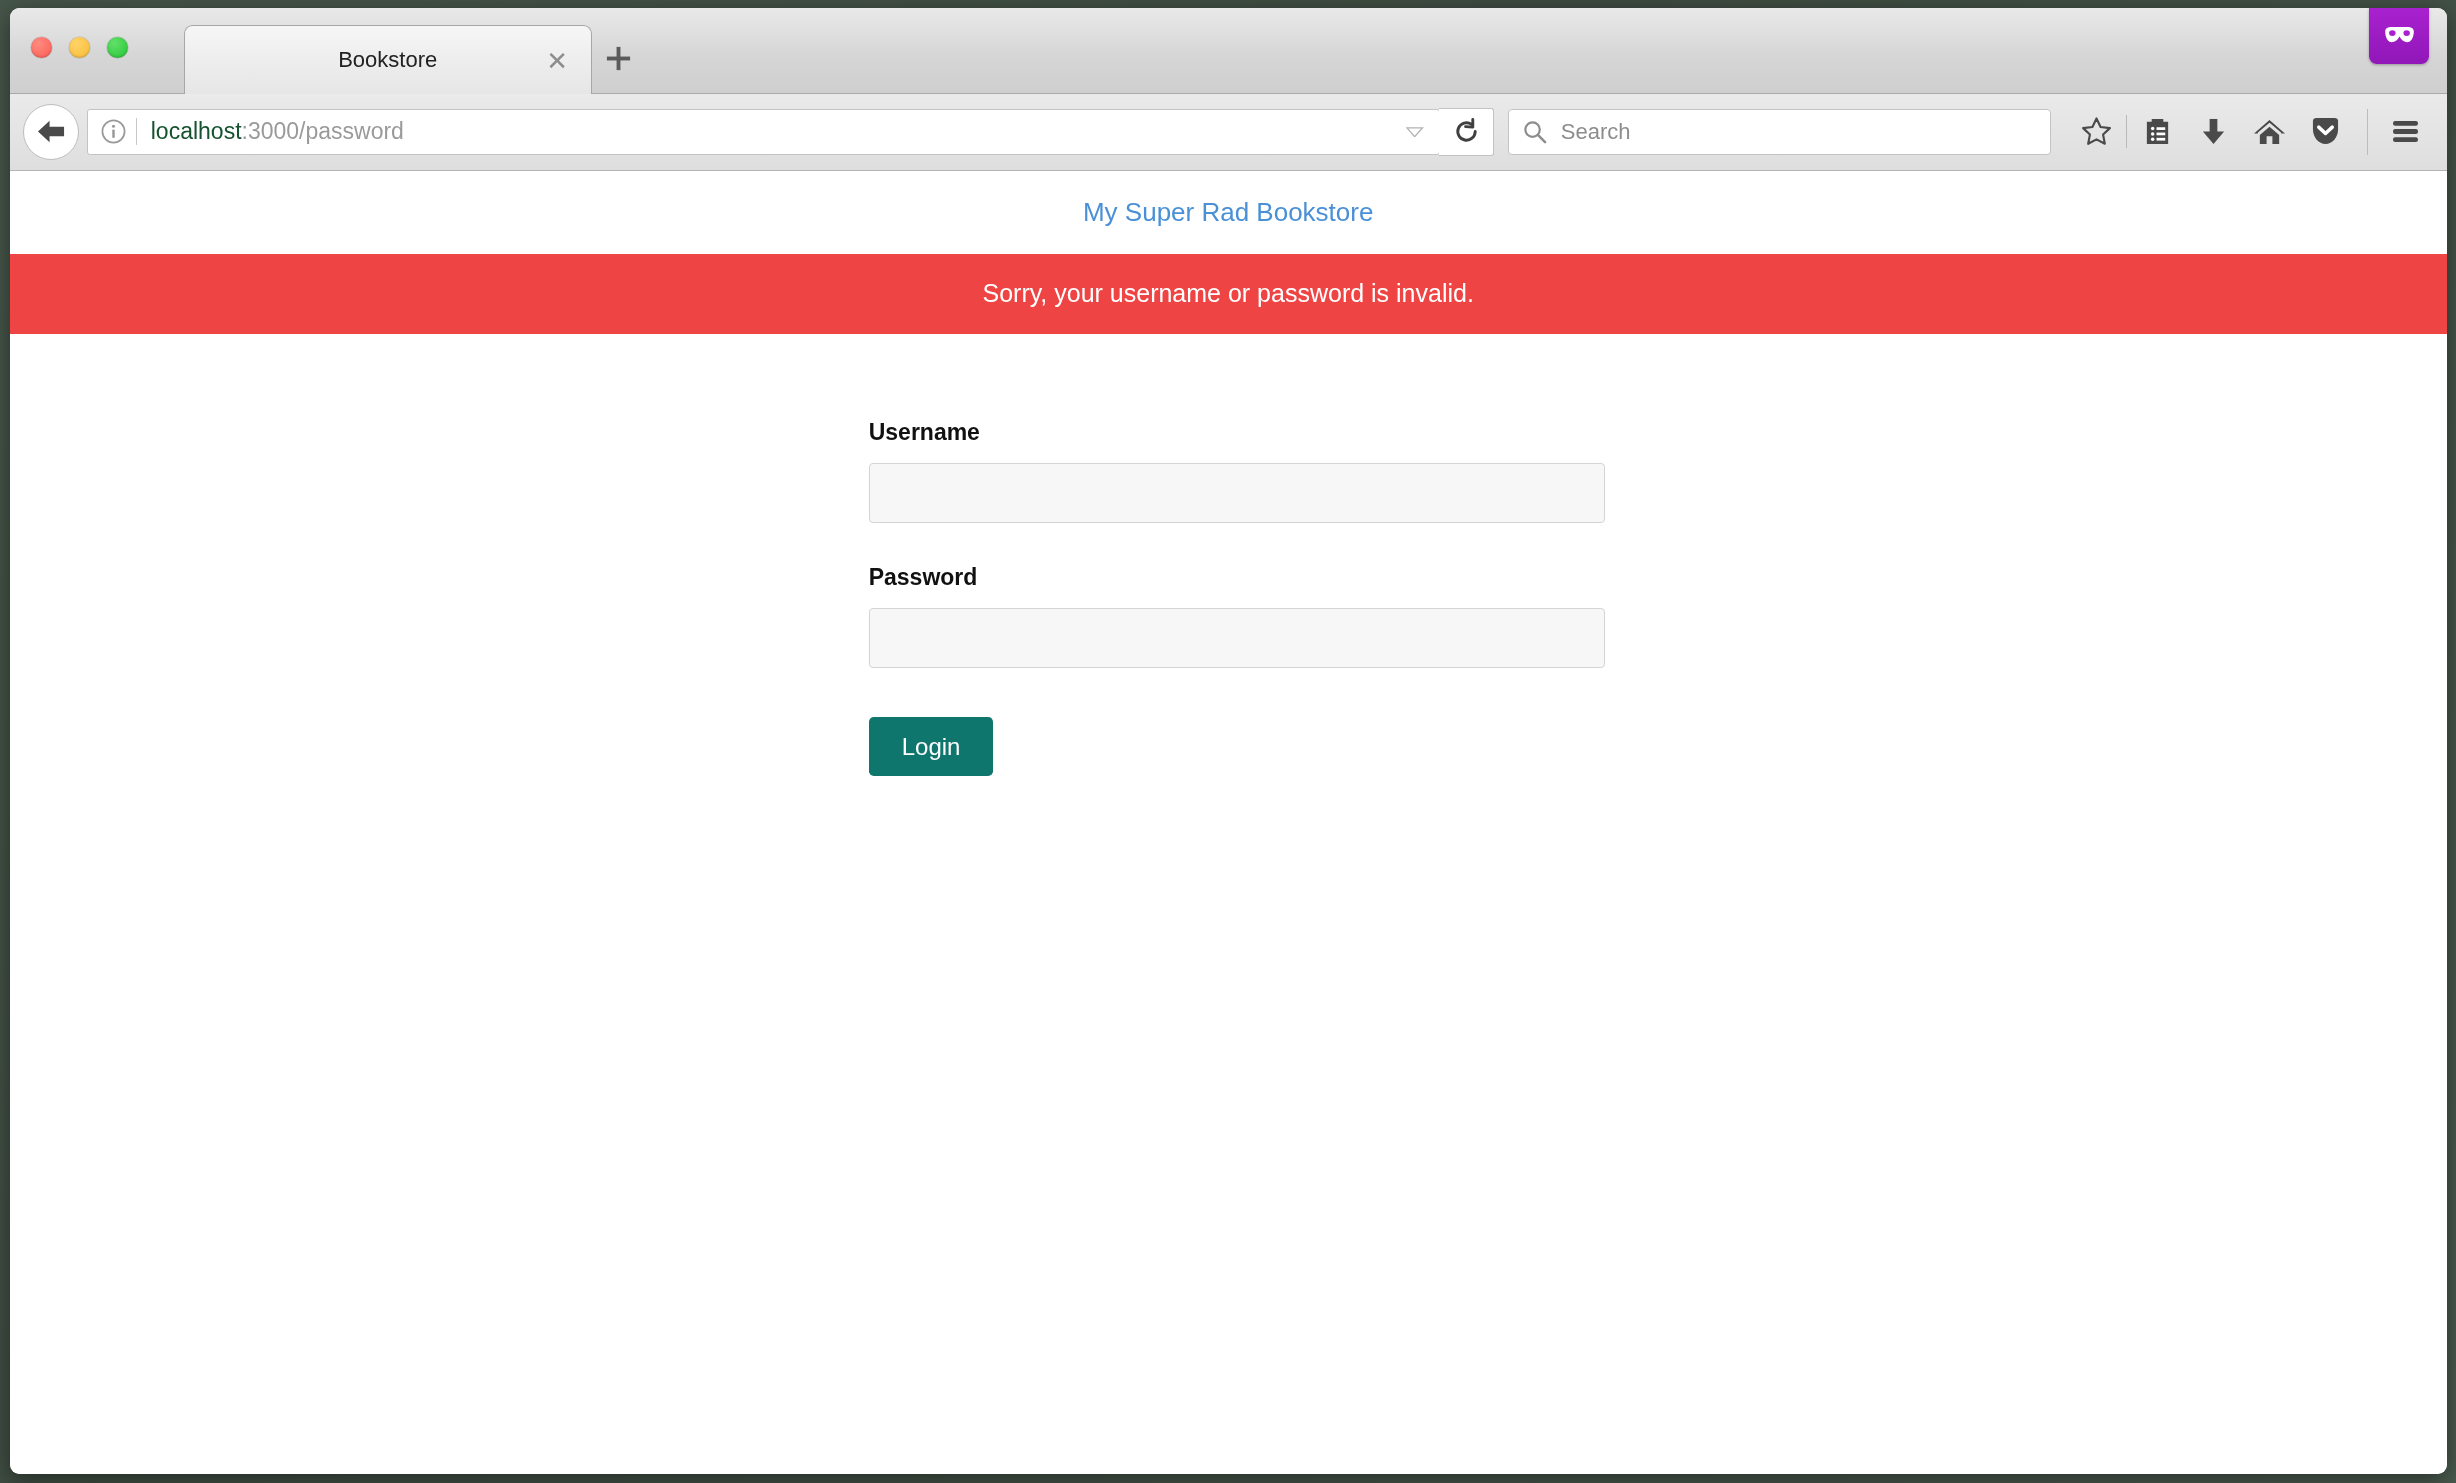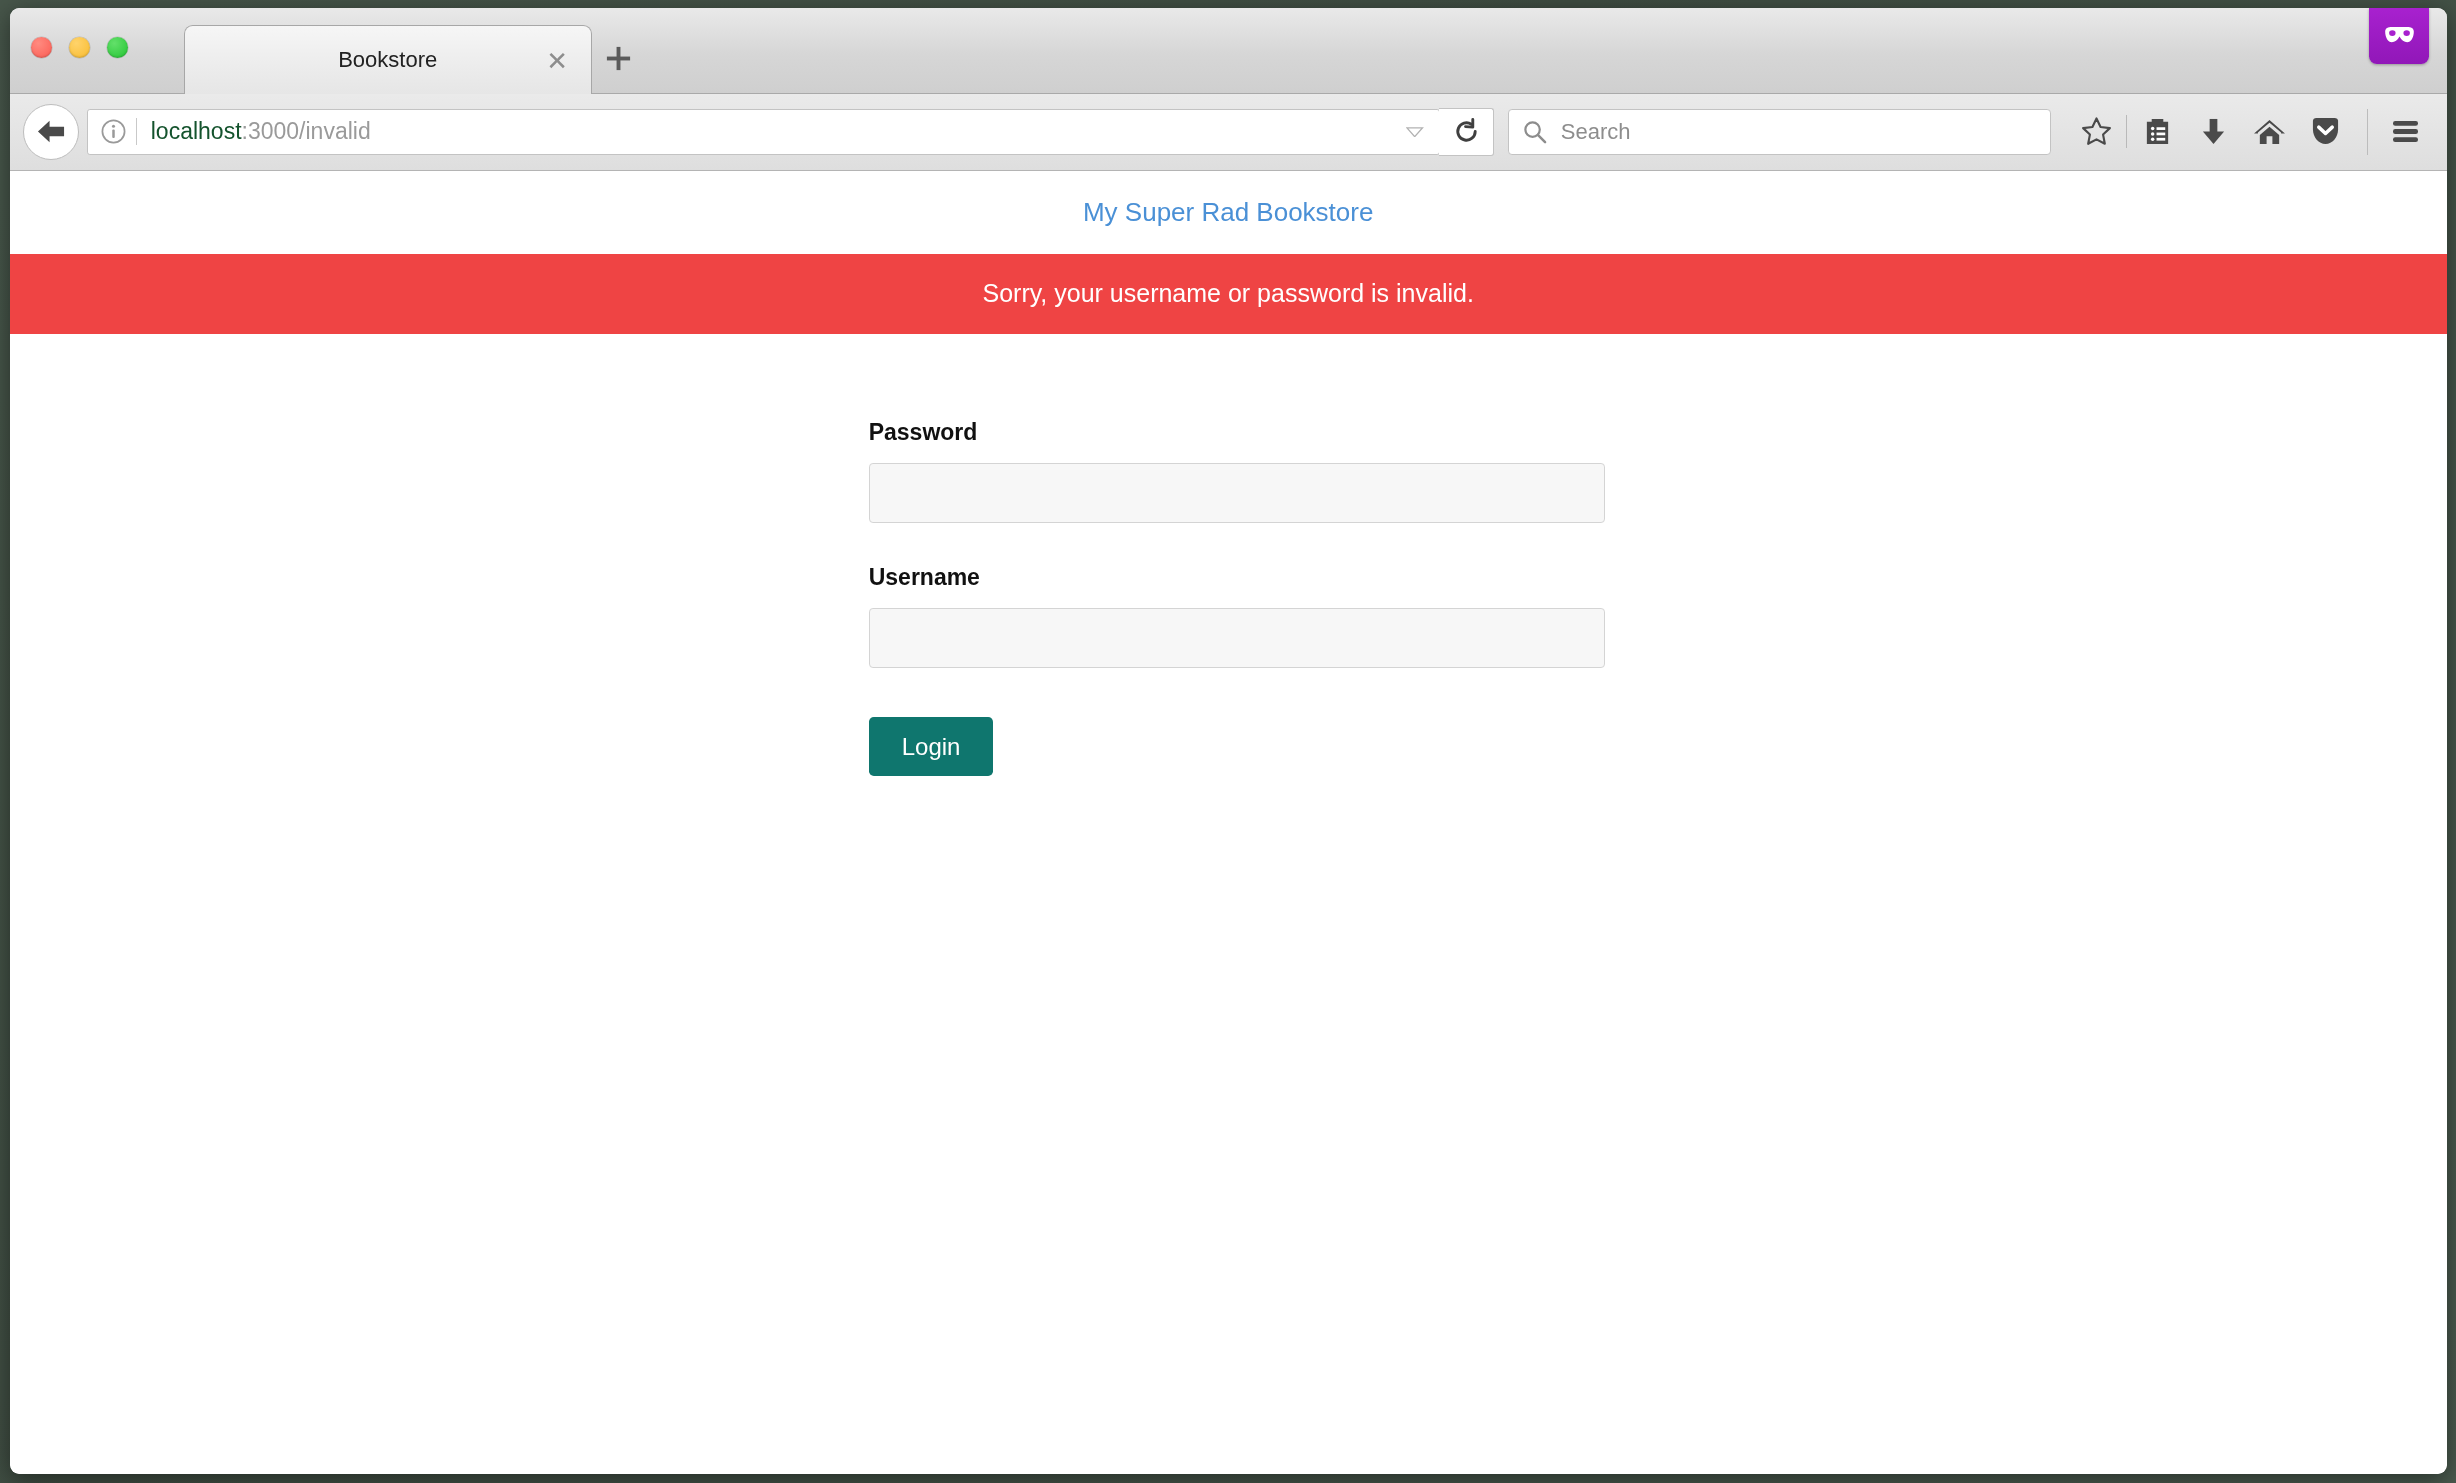--- a/index.html
+++ b/index.html
@@ -384,21 +384,21 @@
 
       <div id="urlbar">
         <span id="identity-icon">
           <svg width="27" height="27" viewBox="0 0 28 28">
             <circle cx="14" cy="14" r="11.5" fill="none" stroke="#9a9a9a" stroke-width="1.8"></circle>
             <circle cx="14" cy="8.5" r="1.6" fill="#9a9a9a"></circle>
             <rect x="12.7" y="11.8" width="2.6" height="9" rx="1.1" fill="#9a9a9a"></rect>
           </svg>
         </span>
         <span id="url-separator"></span>
-        <span id="url-text"><span id="url-host">localhost</span><span id="url-path">:3000/invalid</span></span>
+        <span id="url-text"><span id="url-host">localhost</span><span id="url-path">:3000/password</span></span>
         <span id="urlbar-dropdown-icon">
           <svg width="17.4" height="11.6" viewBox="0 0 18 12">
             <path d="M1 2 L17 2 L9 11 Z" fill="none" stroke="#b2b2b2" stroke-width="1.4"></path>
           </svg>
         </span>
       </div>
 
       <div id="reload-button">
         <svg width="29" height="29" viewBox="0 0 30 30">
           <path d="M24 15 A9 9 0 1 1 20 7.5" fill="none" stroke="#3f3f3f" stroke-width="3" stroke-linecap="round"></path>
@@ -475,27 +475,27 @@
         <a id="site-title-link" href="#">My Super Rad Bookstore</a>
       </div>
 
       <div id="flash-banner">
         <span id="flash-message">Sorry, your username or password is invalid.</span>
       </div>
 
       <form id="login-form">
 
         <div class="field-group">
+          <label class="field-label" for="username-input">Username</label>
+          <input class="text-input" id="username-input" type="text" value="" style="">
+        </div>
+
+        <div class="field-group">
           <label class="field-label" for="password-input">Password</label>
           <input class="text-input" id="password-input" type="password" value="" style="">
-        </div>
-
-        <div class="field-group">
-          <label class="field-label" for="username-input">Username</label>
-          <input class="text-input" id="username-input" type="text" value="" style="">
         </div>
 
         <button id="login-button" type="submit">Login</button>
       </form>
 
     </div>
   </div>
 </div>
 
 

